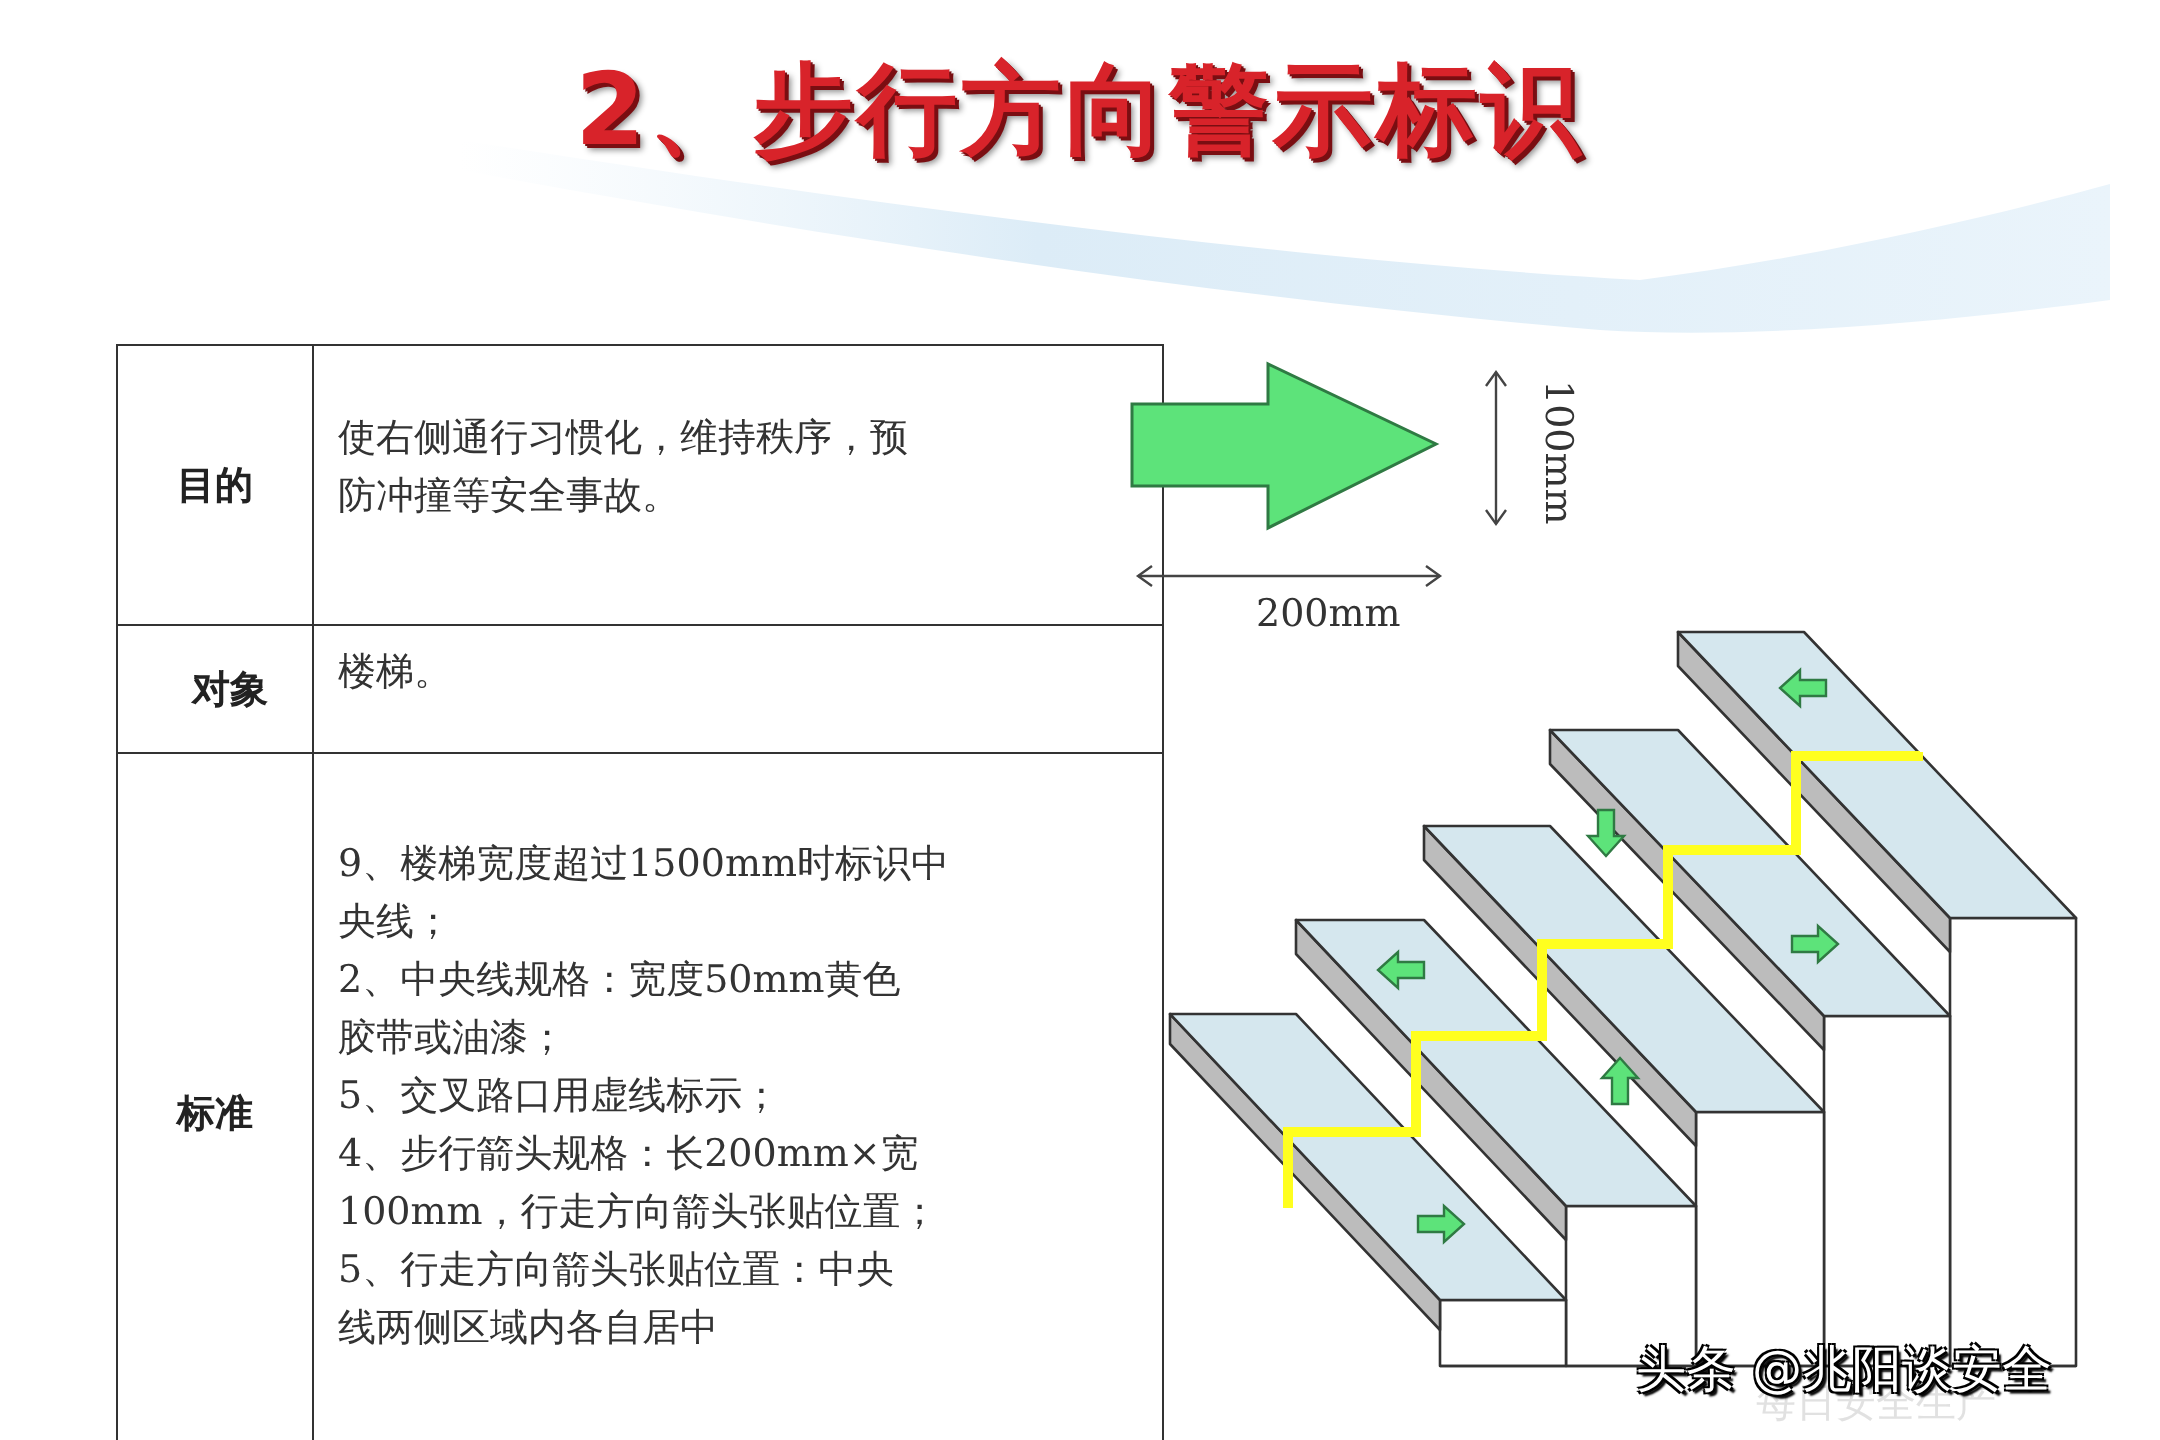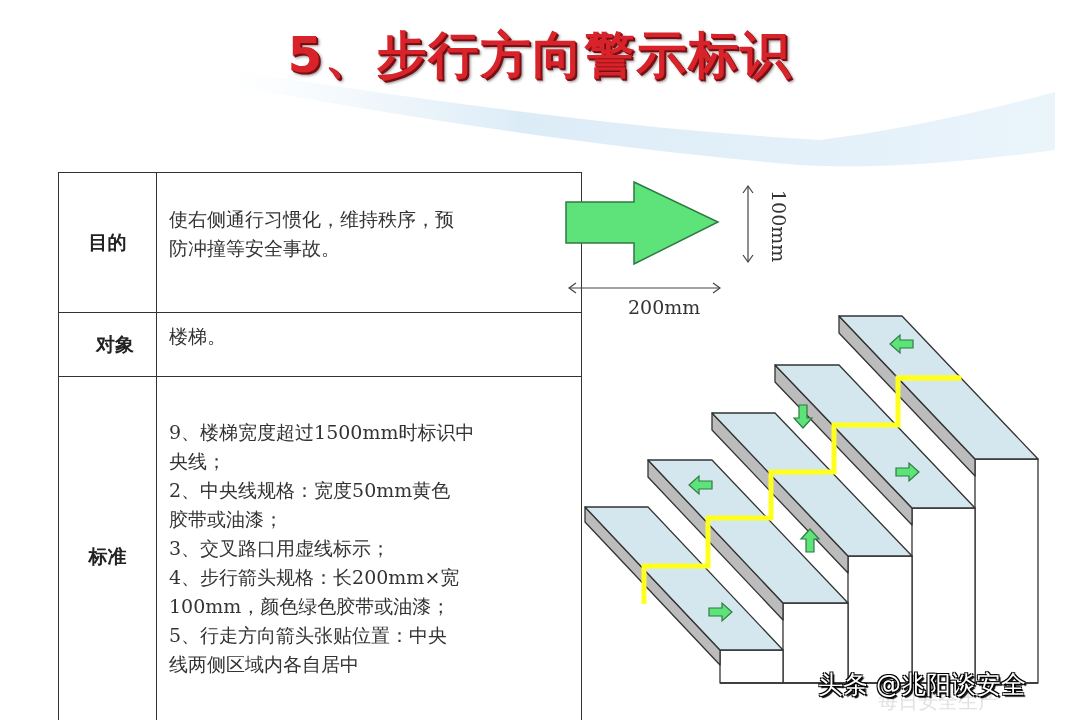--- a/index.html
+++ b/index.html
@@ -30,21 +30,21 @@
   <defs>
     <linearGradient id="sw" x1="0" y1="0" x2="1" y2="0">
       <stop offset="0" stop-color="#e6f2fa" stop-opacity="0"></stop>
       <stop offset="0.35" stop-color="#dcecf7"></stop>
       <stop offset="1" stop-color="#eaf4fb"></stop>
     </linearGradient>
   </defs>
   <path d="M230,70 C420,100 640,130 820,140 C900,130 990,110 1055,92 L1055,150 C980,160 880,170 800,165 C620,150 420,120 230,85 Z" fill="url(#sw)"></path>
 </svg>
 
-<div class="title">5、步行方向警示标识</div>
+<div class="title">2、步行方向警示标识</div>
 
 <table class="info-table">
   <tbody>
       <tr class="row-purpose">
     <td class="label">目的</td>
     <td class="content">
       <p>使右侧通行习惯化，维持秩序，预</p>
       <p>防冲撞等安全事故。</p>
     </td>
   </tr>
@@ -54,23 +54,23 @@
       <p>楼梯。</p>
     </td>
   </tr>
   <tr class="row-standard">
     <td class="label">标准</td>
     <td class="content">
       <p>9、楼梯宽度超过1500mm时标识中</p>
       <p>央线；</p>
       <p>2、中央线规格：宽度50mm黄色</p>
       <p>胶带或油漆；</p>
-      <p>3、交叉路口用虚线标示；</p>
+      <p>5、交叉路口用虚线标示；</p>
       <p>4、步行箭头规格：长200mm×宽</p>
-      <p>100mm，颜色绿色胶带或油漆；</p>
+      <p>100mm，行走方向箭头张贴位置；</p>
       <p>5、行走方向箭头张贴位置：中央</p>
       <p>线两侧区域内各自居中</p>
     </td>
   </tr>
 </tbody>
   </table>
 
 <svg class="diagram" viewBox="0 0 1080 720">
   <defs>
     <g id="arr">

